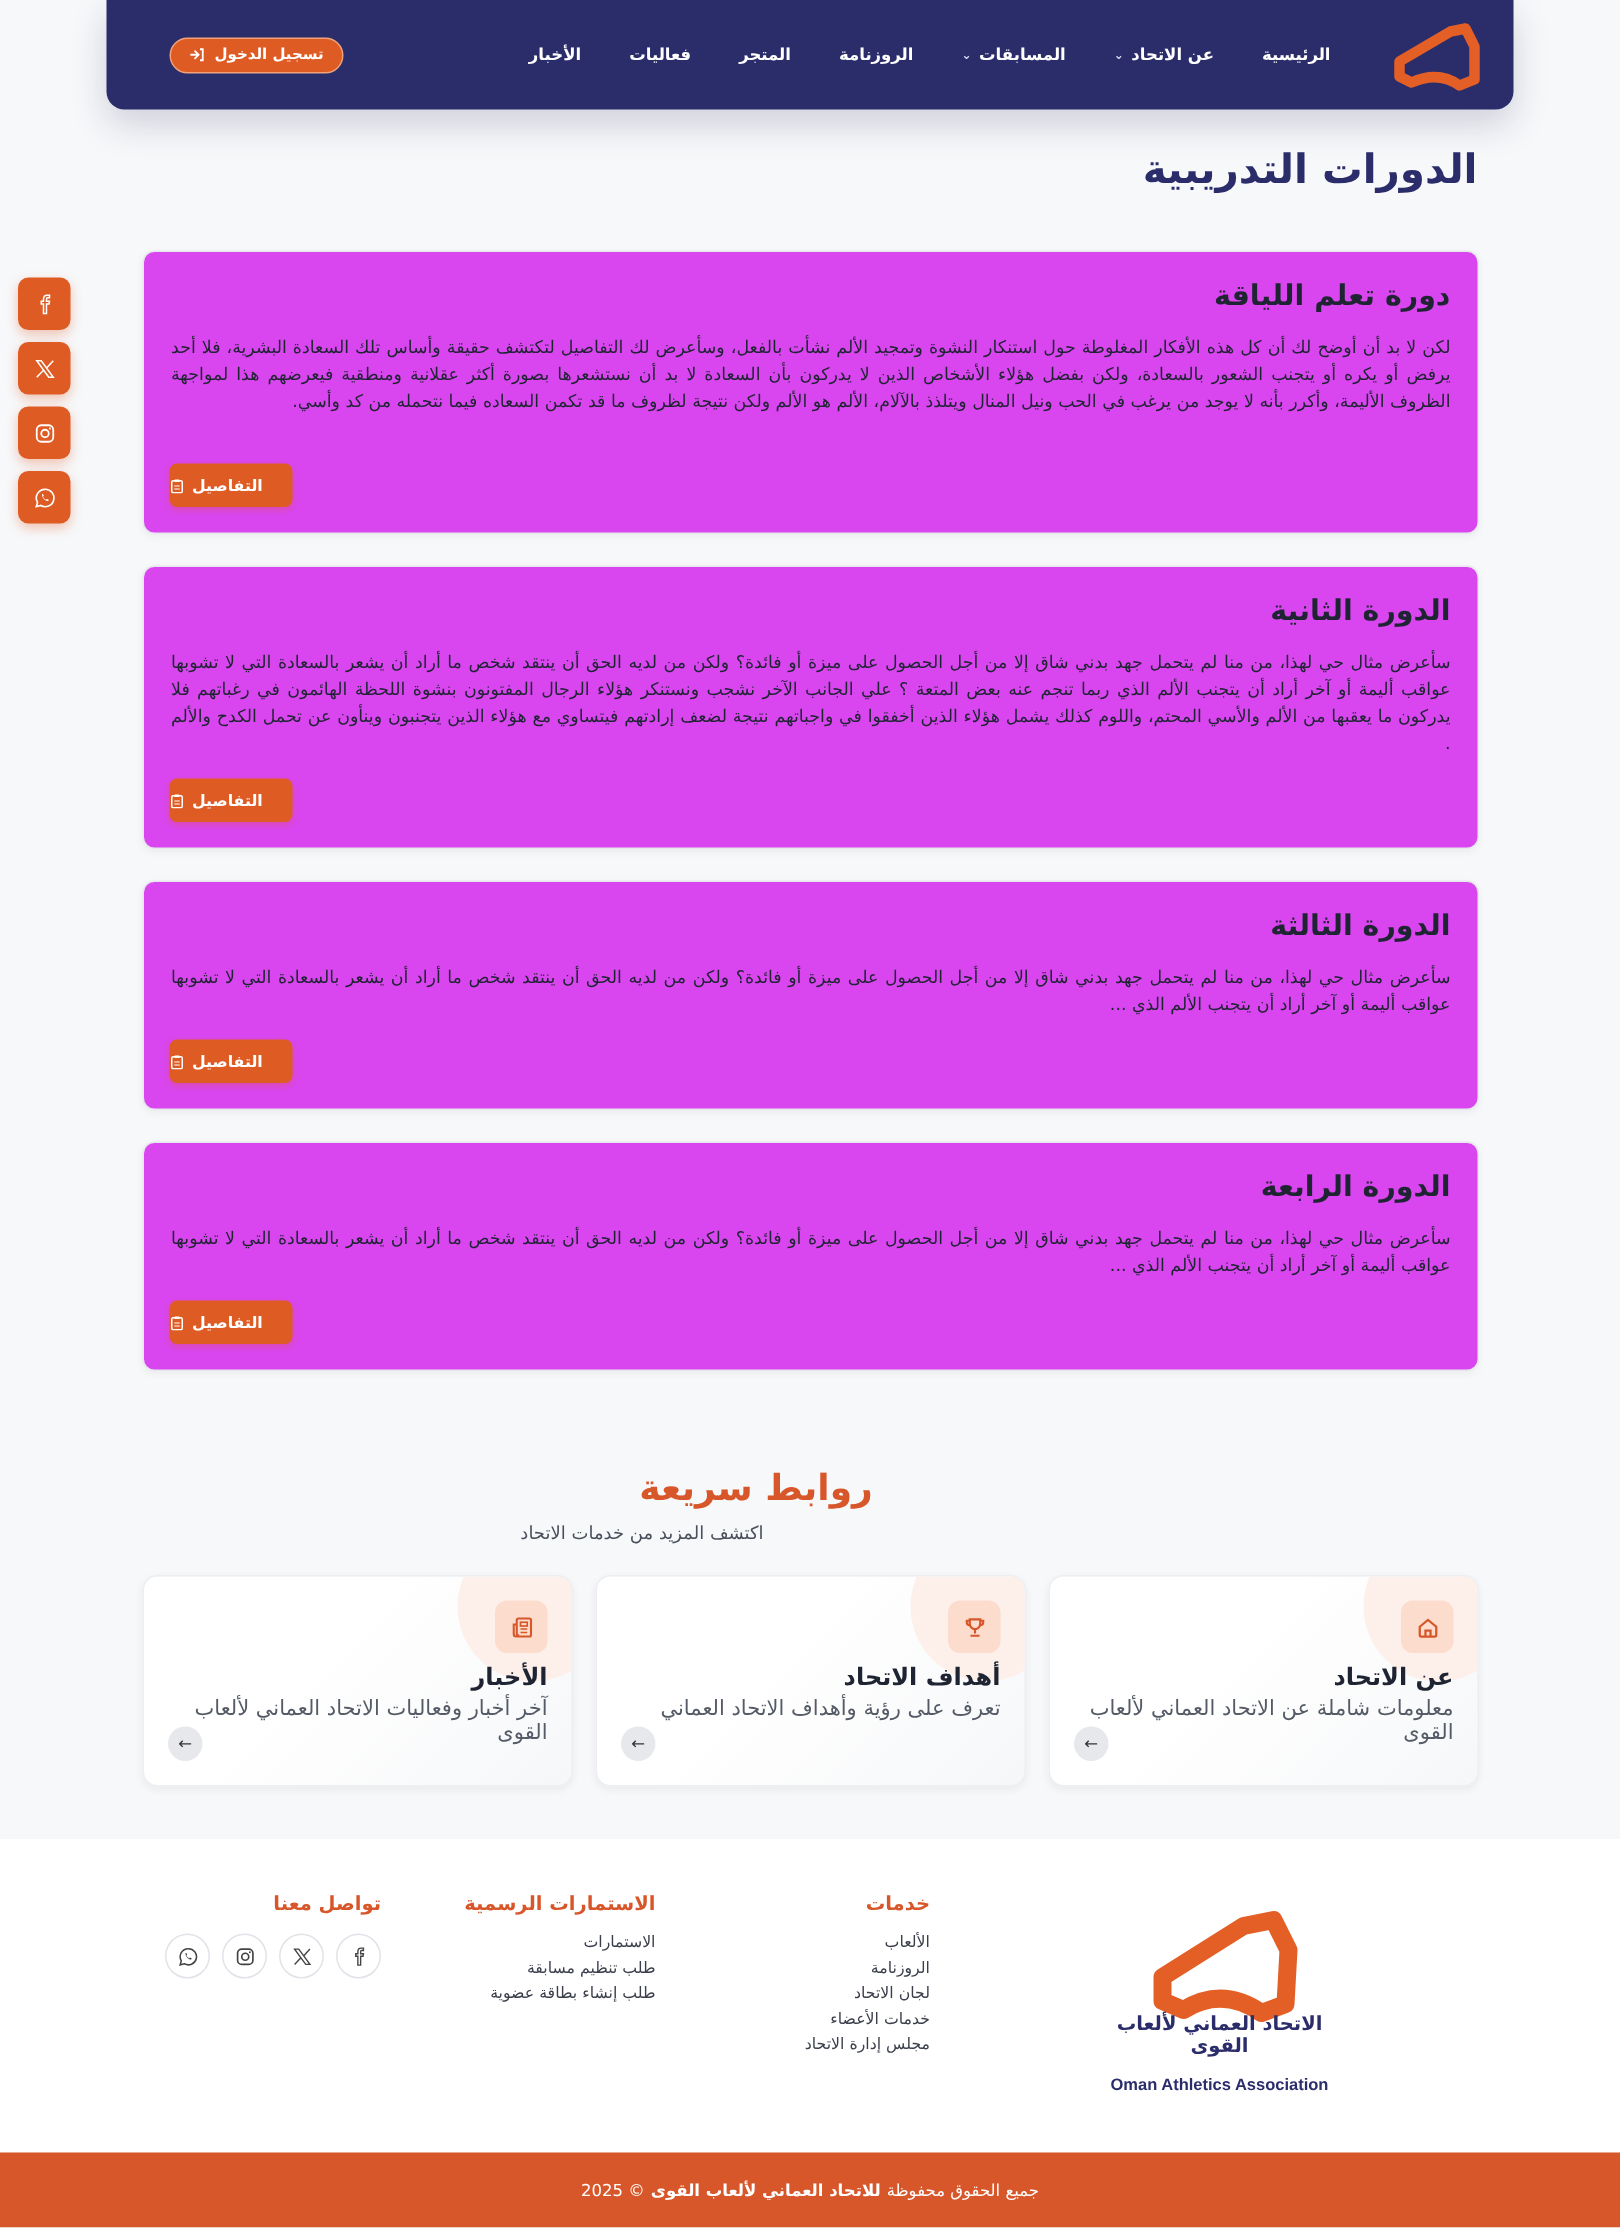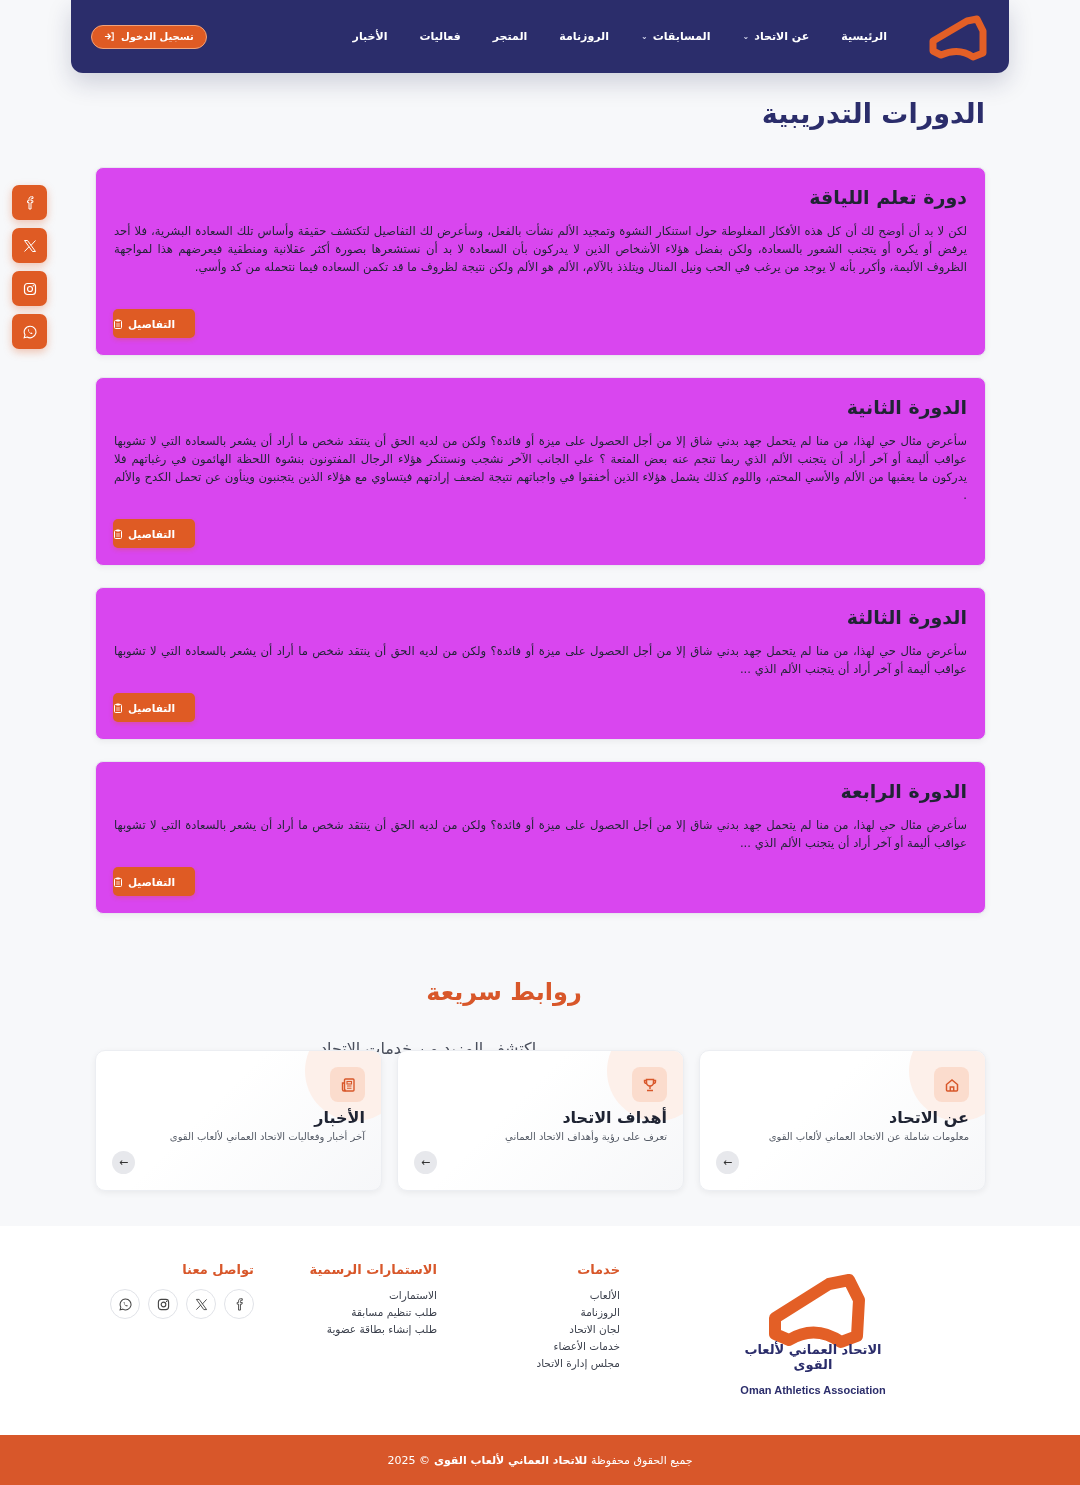--- a/index.html
+++ b/index.html
@@ -23,21 +23,21 @@
   .nav-menu { display: flex; align-items: center; gap: 0; flex: 1; }
   .nav-item {
     color: #ffffff; font-size: 11px; font-weight: bold; padding: 0 16px;
     display: flex; align-items: center; gap: 5px; cursor: pointer; white-space: nowrap;
   }
   .nav-item .chev { font-size: 8px; color: #d9dbf0; }
   .login-btn {
     background: #df5b24; color: #fff; border-radius: 16px; height: 24px;
     padding: 0 12px; font-size: 10px; font-weight: bold;
     display: flex; align-items: center; gap: 6px; border: 1.5px solid #f0a27a;
-    cursor: pointer; white-space: nowrap;
+    cursor: pointer; white-space: nowrap; margin-left: 22px;
   }
   
   .social-side { position: absolute; left: 12px; top: 185px; display: flex; flex-direction: column; gap: 8px; }
   .social-side .sbtn {
     width: 35px; height: 35px; border-radius: 7px; background: #df5b24;
     display: flex; align-items: center; justify-content: center;
     box-shadow: 0 3px 8px rgba(223,91,36,0.35); cursor: pointer;
   }
   .social-side svg { width: 14px; height: 14px; }
   
@@ -56,31 +56,31 @@
   .course p { font-size: 11.6px; line-height: 18px; color: #1f2433; text-align: justify; }
   .details-btn {
     position: absolute; left: 17px; bottom: 17px;
     background: #df5b24; color: #fff; border-radius: 5px; height: 29px; width: 82px;
     font-size: 10.5px; font-weight: bold; display: flex; align-items: center; justify-content: flex-end; gap: 5px;
     cursor: pointer; box-shadow: 0 2px 4px rgba(223,91,36,0.3);
   }
   .details-btn svg { width: 10px; height: 10px; }
   
   .ql-title { position: absolute; top: 978px; left: 0; width: 1008px; text-align: center; font-size: 24px; font-weight: bold; color: #d8572a; }
-  .ql-sub { position: absolute; top: 1015px; left: 0; width: 856px; text-align: center; font-size: 16px; color: #4a4f5c; margin-top: 24px; }
+  .ql-sub { position: absolute; top: 1015px; left: 0; width: 856px; text-align: center; font-size: 12px; color: #4a4f5c; }
   .ql-card {
     position: absolute; top: 1050px; width: 287px; height: 141px; background: linear-gradient(135deg,#ffffff 40%,#f6f7f9);
     border-radius: 10px; border: 1px solid #eceef2; box-shadow: 0 2px 6px rgba(0,0,0,0.06);
     overflow: hidden; cursor: pointer;
   }
   .ql-card .blob { position: absolute; right: -24px; top: -30px; width: 100px; height: 100px; border-radius: 50%; background: #fdf0ea; }
   .ql-card .ico { position: absolute; right: 16px; top: 16px; width: 35px; height: 35px; border-radius: 8px; background: #fbdccd; display: flex; align-items: center; justify-content: center; }
   .ql-card .ico svg { width: 16px; height: 16px; }
   .ql-card h3 { position: absolute; right: 16px; top: 57px; font-size: 16px; font-weight: bold; color: #1f2433; }
-  .ql-card .desc { position: absolute; right: 16px; top: 80px; font-size: 10px; color: #555b66; }
+  .ql-card .desc { position: absolute; right: 16px; top: 80px; font-size: 14px; color: #555b66; }
   .ql-card .arrow { position: absolute; left: 16px; bottom: 16px; width: 23px; height: 23px; border-radius: 50%; background: #e7e8ec; display: flex; align-items: center; justify-content: center; font-size: 11px; color: #333; }
   
   .footer { position: absolute; top: 1226px; left: 0; width: 1080px; height: 209px; background: #ffffff; }
   .f-logo { position: absolute; right: 205px; top: 42px; width: 110px; height: 86px; }
   .f-name-ar { position: absolute; right: 182px; top: 116px; font-size: 13px; font-weight: bold; color: #2b2d6b; width: 170px; text-align: center; }
   .f-name-en { position: absolute; right: 182px; top: 158px; font-size: 11px; font-weight: bold; color: #2b2d6b; width: 170px; text-align: center; font-family: "Liberation Sans", sans-serif; }
   .f-col { position: absolute; top: 36px; }
   .f-col h4 { font-size: 13px; font-weight: bold; color: #d8572a; margin-bottom: 12px; }
   .f-col a { display: block; font-size: 10.5px; color: #3a3f4b; margin-bottom: 5px; text-decoration: none; cursor: pointer; }
   .f-social { display: flex; gap: 8px; direction: ltr; }

